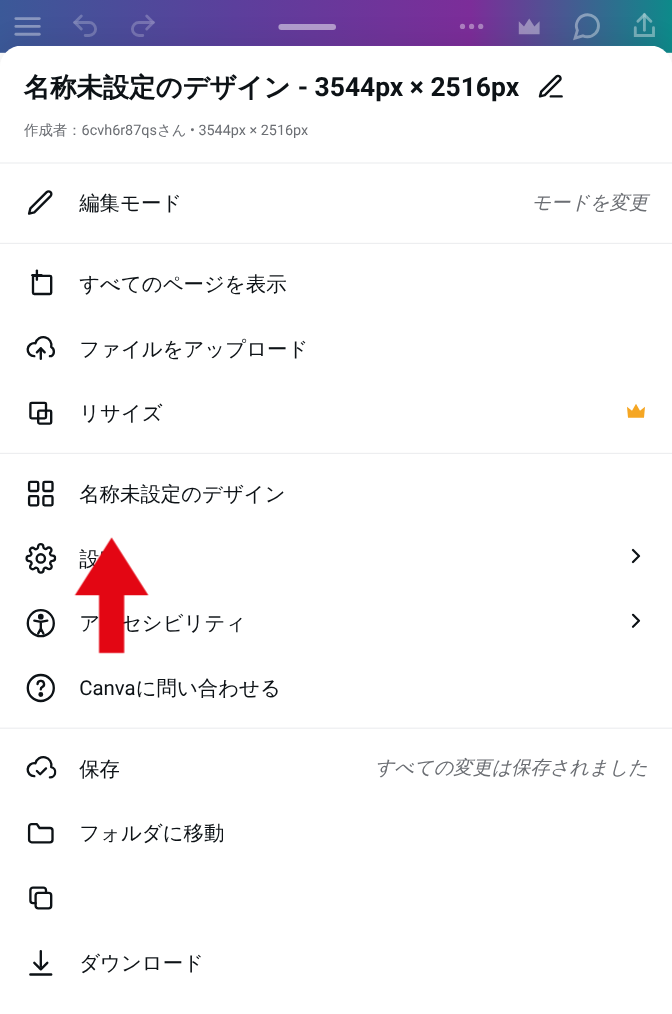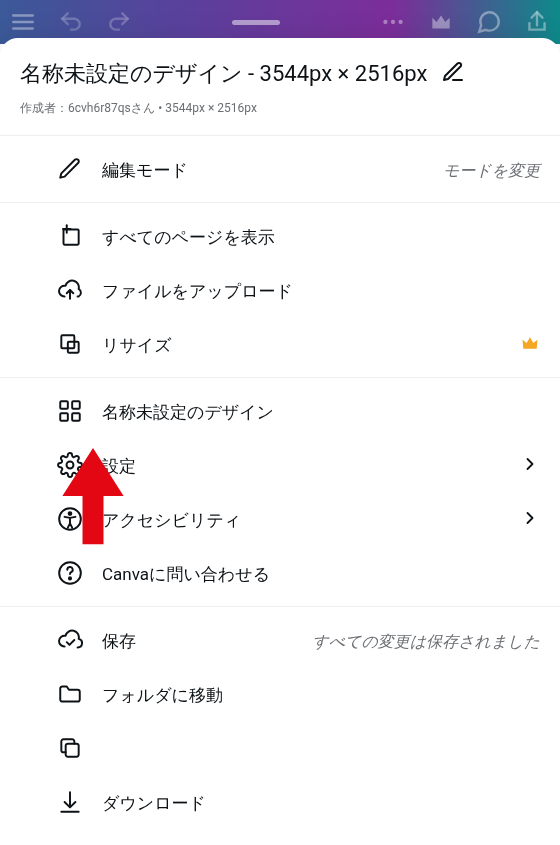--- a/index.html
+++ b/index.html
@@ -52,39 +52,38 @@
     padding: 22px 20px 18px 20px;
     border-bottom: 1px solid #edeef0;
   }
   .title-row {
     display:flex;
     align-items:center;
     gap:14px;
   }
   .title-text {
     font-size: 22px;
-    font-weight: 400;
+    font-weight: 700;
     color: #0d1216;
     line-height:1.25;
   }
   .title-edit svg { width:24px; height:24px; }
   .meta {
     margin-top: 12px;
     font-size: 12px;
     color: #6b6e73;
   }
 
   .section { border-bottom: 1px solid #edeef0; padding: 6px 0; }
   .row {
     display:flex;
-    align-items:flex-end;
+    align-items:center;
     padding: 14px 20px;
     gap:18px;
     min-height: 54px;
-    margin-left: 36px;
   }
   .row .icon { width:28px; display:flex; align-items:center; justify-content:center; flex-shrink:0;}
   .row .icon svg { width:26px; height:26px; stroke:#0d1216; }
   .row .label {
     flex: 1;
     font-size: 17px;
     color: #0d1216;
   }
   .row .trailing {
     font-size: 16px;

